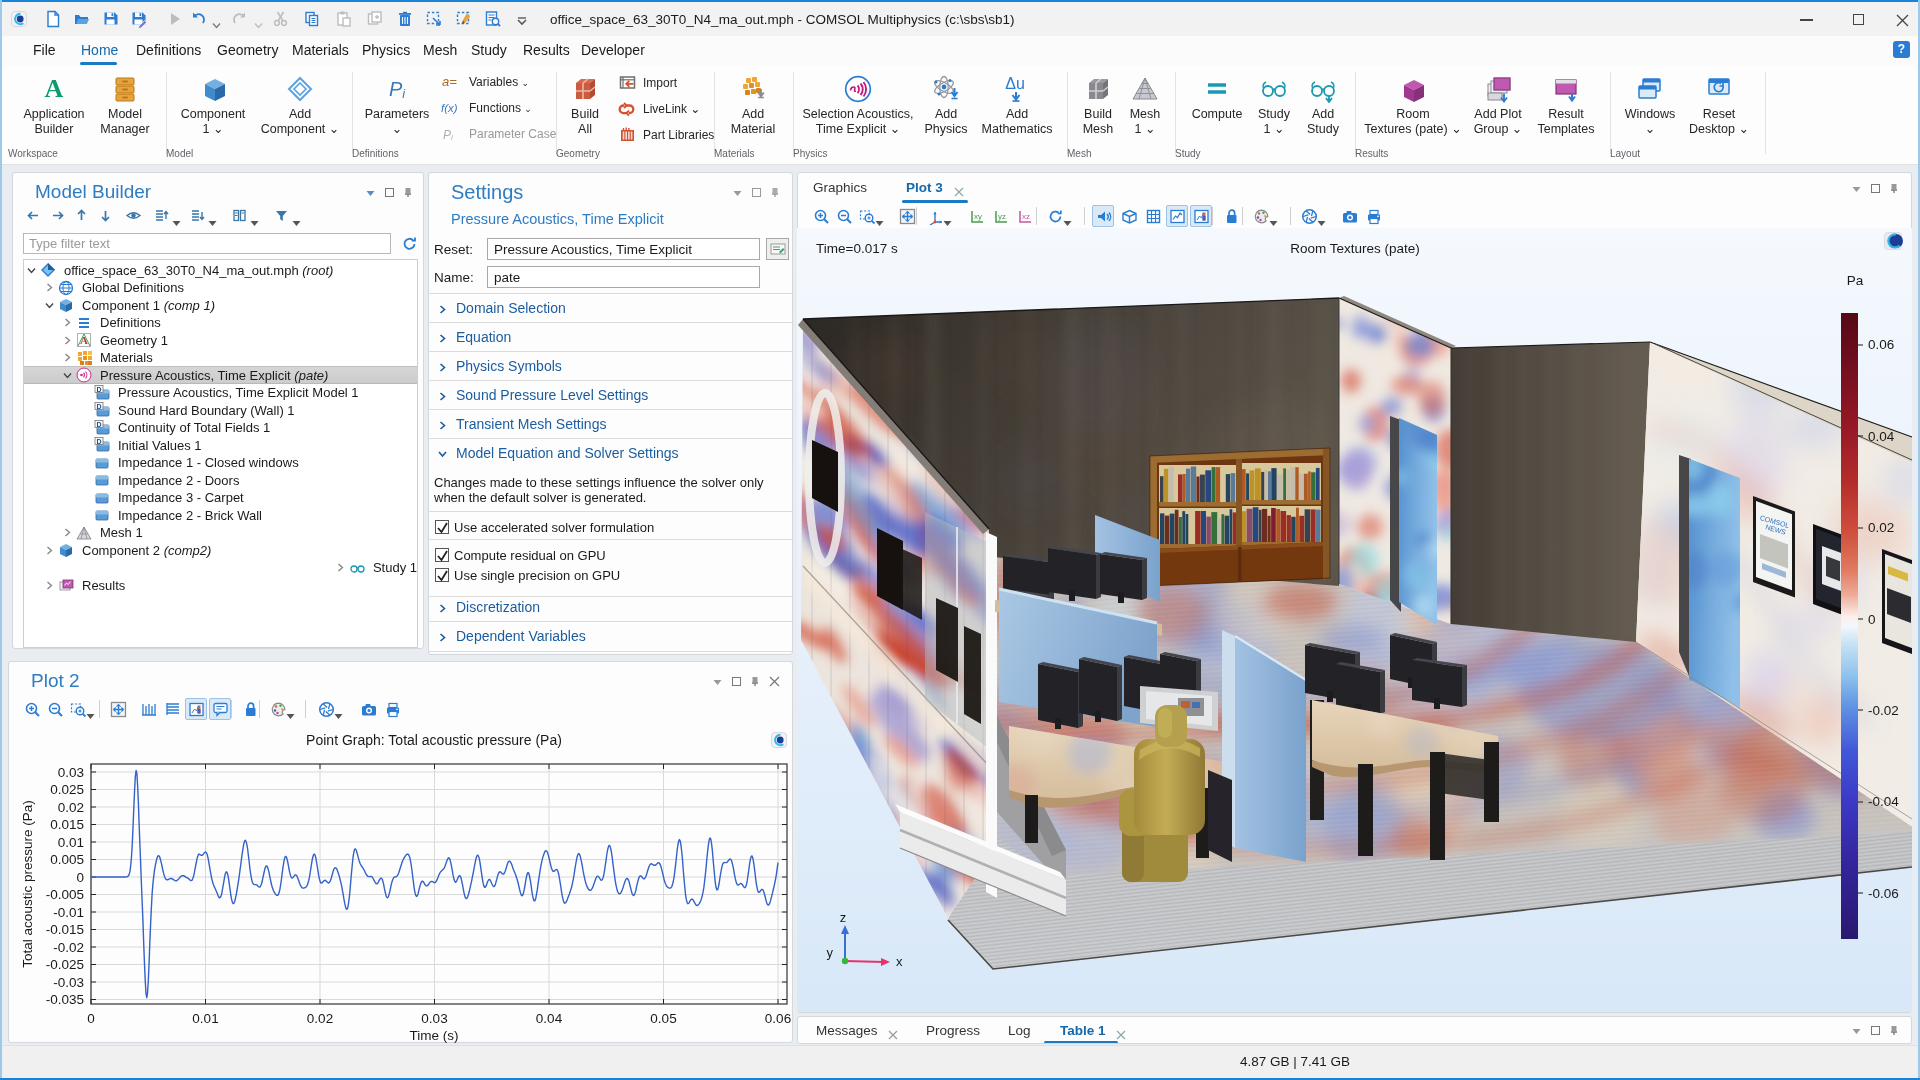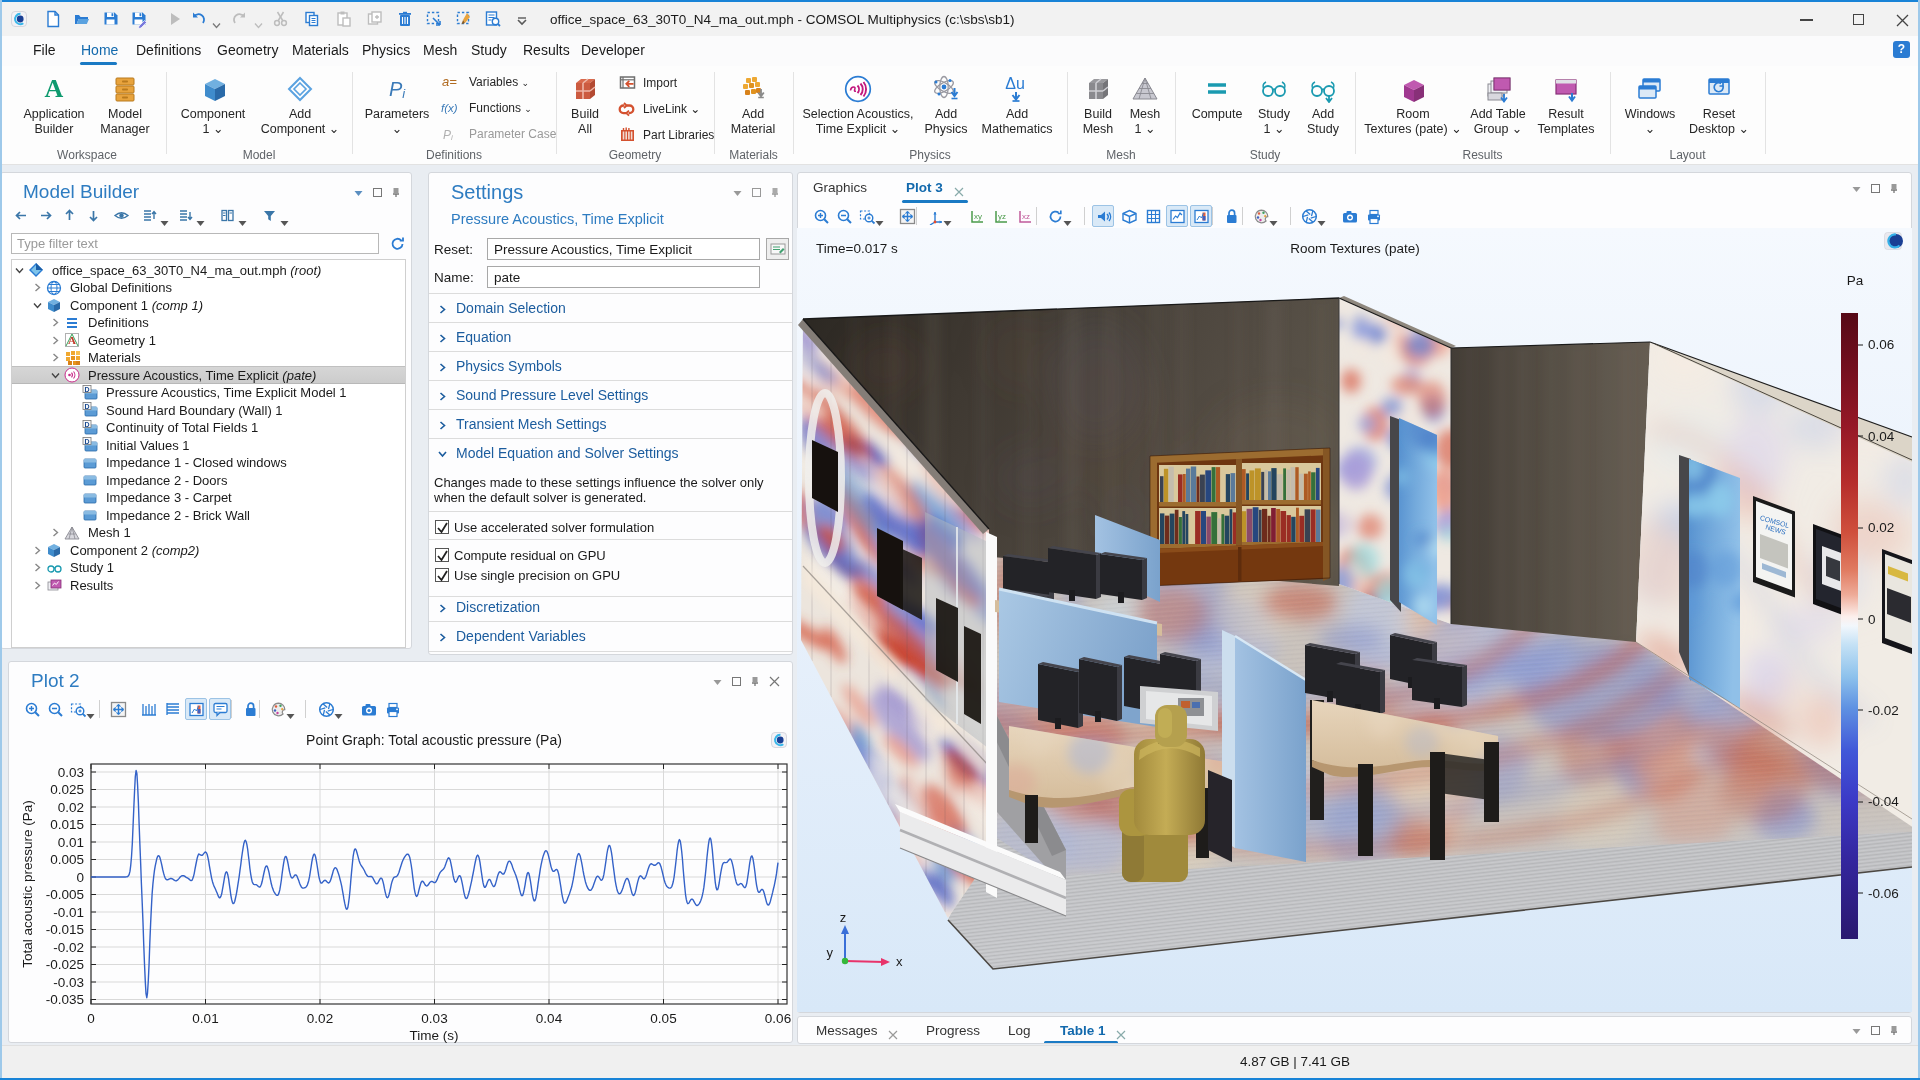--- a/index.html
+++ b/index.html
@@ -2,21 +2,21 @@
 <html><head><meta charset="utf-8"><title>COMSOL</title>
 <style>
 *{margin:0;padding:0;box-sizing:border-box;}
 html,body{width:1920px;height:1080px;overflow:hidden;font-family:"Liberation Sans",sans-serif;}
 body{background:#e9edf2;position:relative;}
 .abs{position:absolute;}
 .titlebar{position:absolute;left:0;top:0;width:1920px;height:36px;background:#f2f2f2;border-top:2px solid #1883d7;}
 .menrow{position:absolute;left:0;top:36px;width:1920px;height:30px;background:#fbfbfc;}
 .menit{position:absolute;top:6px;font-size:14px;color:#1a1a1a;}
 .ribbon{position:absolute;left:0;top:66px;width:1920px;height:99px;background:#fdfdfd;border-bottom:1px solid #e2e2e2;}
-.rgroup-label{position:absolute;top:82px;font-size:12px;color:#5f6368;text-align:center;}
+.rgroup-label{position:absolute;top:82px;font-size:10px;color:#5f6368;}
 .rsep{position:absolute;top:6px;height:82px;width:1px;background:#e3e3e3;}
 .rbig{position:absolute;text-align:center;font-size:12.5px;color:#262626;line-height:15px;}
 .rbig .ric{height:30px;display:flex;align-items:center;justify-content:center;margin-bottom:3px;}
 .rsmall{position:absolute;font-size:12px;color:#262626;display:flex;align-items:center;gap:5px;}
 .panel{position:absolute;background:#fdfdfe;border:1px solid #d4d7dc;border-radius:3px;}
 .ptitle{font-size:19px;color:#2e7cc1;}
 .winicons{position:absolute;display:flex;gap:9px;align-items:center;}
 .tree-row{position:absolute;left:0;width:100%;height:18px;display:flex;align-items:center;font-size:13px;color:#1a1a1a;}
 .sechead{position:absolute;font-size:14px;color:#1b5c9e;font-weight:normal;}
 .sep{position:absolute;height:1px;background:#dcdcdc;}
@@ -394,21 +394,21 @@
       <div class="ric">
         <svg width="28" height="28" viewBox="0 0 28 28" style="">
           <rect x="4" y="9" width="16" height="12" fill="#f0f0f4" stroke="#8a8a92" stroke-width="1"></rect>
           <rect x="7" y="6" width="16" height="12" fill="#f0f0f4" stroke="#8a8a92" stroke-width="1"></rect>
           <rect x="10" y="3" width="16" height="12" fill="#f0f0f4" stroke="#8a8a92" stroke-width="1"></rect>
           <rect x="10" y="3" width="16" height="12" fill="#c05ab0" stroke="#883078" stroke-width="1"></rect>
           <rect x="4" y="18" width="14" height="7" fill="#d8d8de" stroke="#8a8a92" stroke-width="1"></rect>
           <path d="M20 19 v7 M17 22.5 l3 4 l3 -4" stroke="#2b7cd3" stroke-width="1.8" fill="none"></path>
         </svg>
       </div>
-      <div>Add Table</div>
+      <div>Add Plot</div>
       <div>Group ⌄</div>
     </div>
     <div class="rbig" style="left:1531px;top:8px;width:70px">
       <div class="ric">
         <svg width="28" height="28" viewBox="0 0 28 28" style="">
           <rect x="4" y="5" width="20" height="14" fill="#c05ab0" stroke="#883078" stroke-width="1.2"></rect>
           <rect x="4" y="5" width="20" height="3.5" fill="#e0e0e6"></rect>
           <path d="M20 18 v7 M17 21.5 l3 4 l3 -4" stroke="#2b7cd3" stroke-width="2" fill="none"></path>
         </svg>
       </div>
@@ -433,21 +433,21 @@
           <rect x="4" y="4" width="20" height="15" rx="1" fill="#dce9f6" stroke="#2b7cd3" stroke-width="1.5"></rect>
           <rect x="4" y="4" width="20" height="4" fill="#2b7cd3"></rect>
           <path d="M18 11 a4.5 4.5 0 1 1 -2 -2.6" fill="none" stroke="#2b7cd3" stroke-width="1.7"></path>
           <path d="M18 7.5 v3.5 h-3.5" fill="none" stroke="#2b7cd3" stroke-width="1.7"></path>
         </svg>
       </div>
       <div>Reset</div>
       <div>Desktop ⌄</div>
     </div>
   </div>
-<div class="panel" style="left:0;top:172px;width:412px;height:477px">
+<div class="panel" style="left:12px;top:172px;width:412px;height:477px">
     <div class="ptitle" style="position:absolute;left:22px;top:8px">Model Builder</div>
     <div class="winicons" style="right:10px;top:14px">
       <svg width="11" height="10" viewBox="0 0 11 10" style="">
         <path d="M1.5 3 h8 l-4 5 z" fill="#5a8ec0"></path>
       </svg>
       <span style="display:inline-block;width:9px;height:9px;border:1.2px solid #777"></span>
       <svg width="10" height="11" viewBox="0 0 10 11" style="">
         <path d="M5 1 v6 M2 7 h6 M5 7 v3" stroke="#777" stroke-width="1.3" fill="none"></path>
         <rect x="2.5" y="1" width="5" height="6" fill="#999"></rect>
       </svg>
@@ -738,21 +738,21 @@
         </span>
         <span style="width:20px;display:inline-flex;margin-right:4px">
           <svg width="16" height="16" viewBox="0 0 16 16" style="">
             <polygon points="2,5 8,2 14,5 8,8" fill="#71b0e0"></polygon>
             <polygon points="2,5 8,8 8,15 2,12" fill="#3f8ccc"></polygon>
             <polygon points="14,5 8,8 8,15 14,12" fill="#2a6aa8"></polygon>
           </svg>
         </span>
         <span style="white-space:nowrap">Component 2 <i>(comp2)</i></span>
       </div>
-      <div class="tree-row" style="top:298.5px;">
+      <div class="tree-row" style="top:298.5px;justify-content:flex-end;">
         <span style="width:20px"></span>
         <span style="width:14px;display:inline-flex">
           <svg width="11" height="11" viewBox="0 0 11 11" style="">
             <path d="M3.5 2 l4 3.5 -4 3.5" fill="none" stroke="#888" stroke-width="1.4"></path>
           </svg>
         </span>
         <span style="width:20px;display:inline-flex;margin-right:4px">
           <svg width="16" height="16" viewBox="0 0 16 16" style="">
             <circle cx="5" cy="9" r="3" fill="none" stroke="#1a9ab0" stroke-width="1.3"></circle>
             <circle cx="12" cy="9" r="3" fill="none" stroke="#1a9ab0" stroke-width="1.3"></circle>

